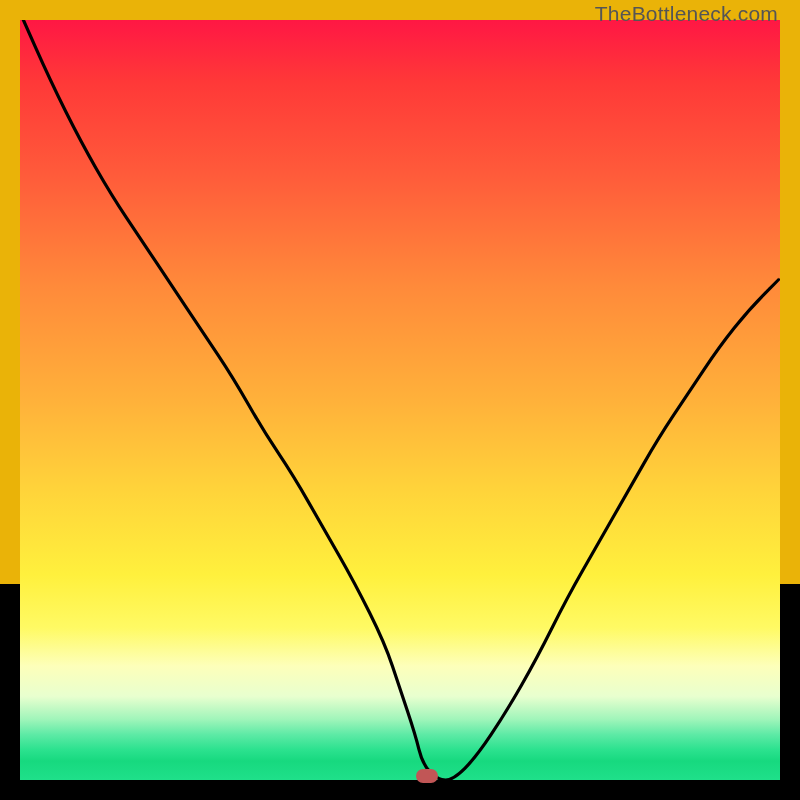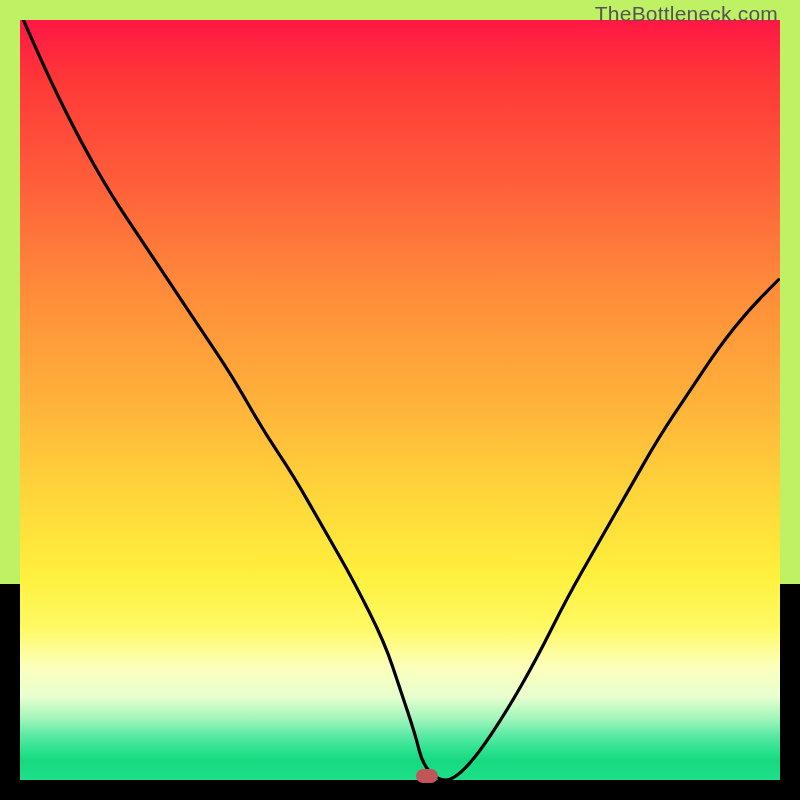--- a/index.html
+++ b/index.html
@@ -1,17 +1,17 @@
 <!DOCTYPE html>
 <html><head>
   <meta charset="utf-8">
   <style>
     * { margin: 0; padding: 0; box-sizing: border-box; }
     body { width: 800px; height: 800px; background: #000; position: relative; font-family: Arial, sans-serif; }
-    .frame { width: 800px; height: 584px; background: #bef264; position: relative; }
+    .frame { width: 800px; height: 584px; background: #eab308; position: relative; }
     .plot-area {
       position: absolute;
       left: 20px;
       top: 20px;
       width: 760px;
       height: 760px;
       background: linear-gradient(
         to bottom,
         #ff1744 0%,
         #ff3838 8%,

